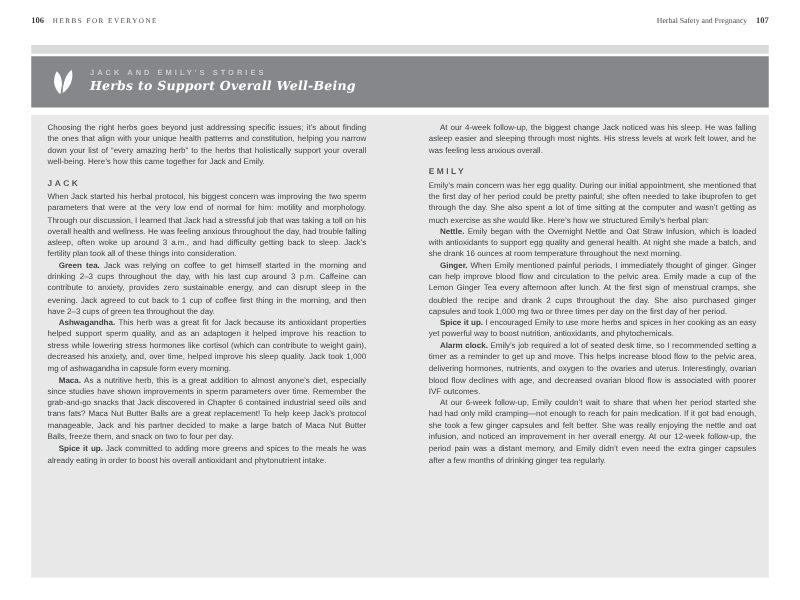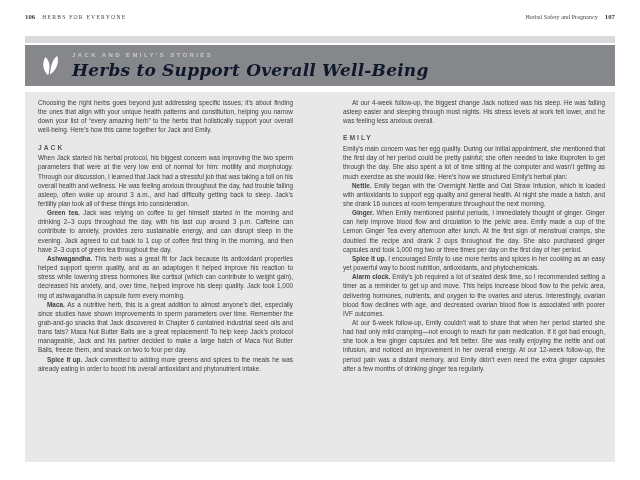--- a/index.html
+++ b/index.html
@@ -24,21 +24,21 @@
   
   .strip { position:absolute; left:25px; right:25px; top:36px; height:7px; background:#d8d9da; }
   .band {
     position:absolute; left:25px; right:25px; top:45px; height:41px;
     background:#85878a; display:flex; align-items:center; padding-left:12px;
   }
   .band-icon { width:25px; height:25px; margin-right:10px; flex:0 0 auto; }
   .eyebrow { font-size:6px; letter-spacing:2.4px; color:#c9cacc; margin-bottom:2px; font-weight:bold; }
   .band-title {
     font-family:"DejaVu Serif", serif; font-style:italic; font-weight:bold;
-    font-size:17px; color:#0f172a; letter-spacing:0.2px;
+    font-size:10px; color:#ffffff; letter-spacing:0.2px;
   }
 
   
   .panel {
     position:absolute; left:25px; right:25px; top:92px; height:370px;
     background:#e8e8e8; display:flex; padding:6px 10px 0 13px;
   }
   .col {
     font-size:6.4px; line-height:1.43; color:#3e4042; text-align:justify;
   }

